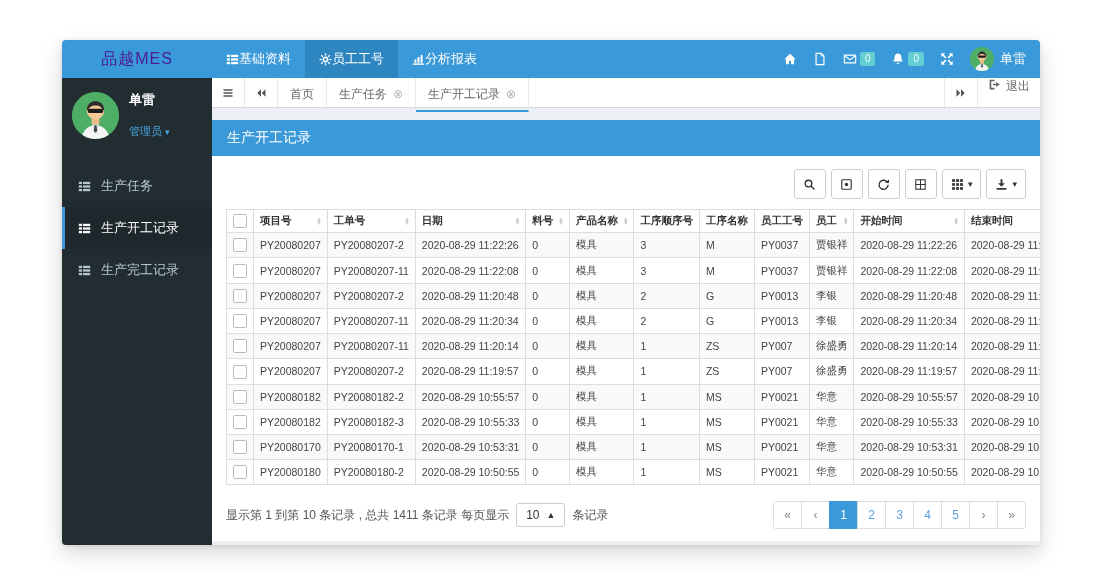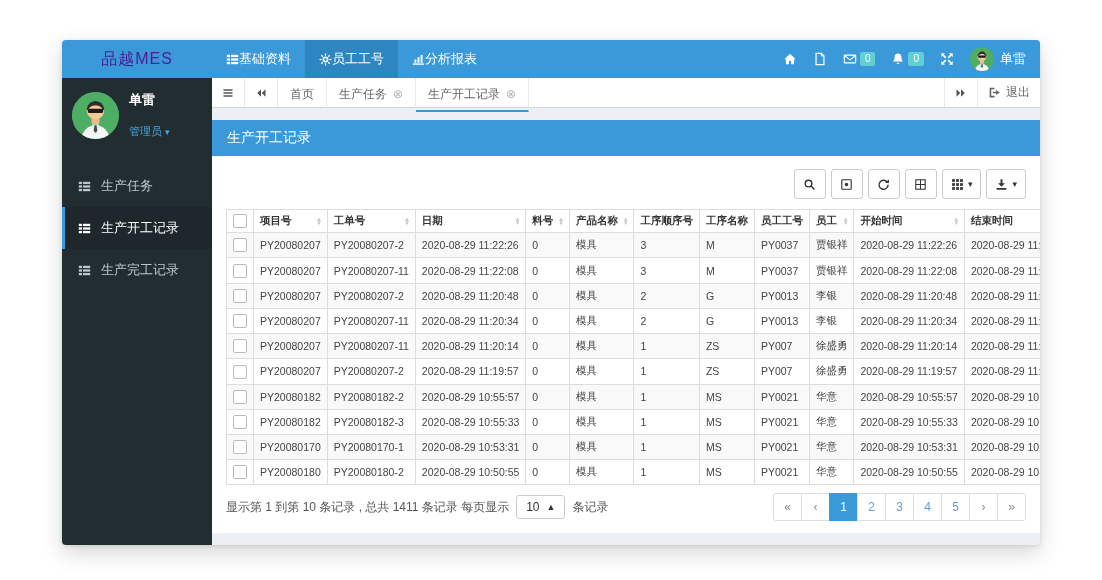--- a/index.html
+++ b/index.html
@@ -46,21 +46,21 @@
   
   .content{flex:1;display:flex;flex-direction:column;min-width:0;}
   .tabbar{height:29px;flex:0 0 29px;background:#fff;border-bottom:1px solid #d8d8d8;display:flex;align-items:stretch;font-size:12px;color:#666;}
   .tb-btn{display:flex;align-items:center;padding:0 10px;border-right:1px solid #e8e8e8;cursor:pointer;color:#555;}
   .tb-btn svg{width:12px;height:12px;}
   .tab{display:flex;align-items:center;gap:6px;padding:16px 12px;border-right:1px solid #e8e8e8;cursor:pointer;position:relative;}
   .tab.active{border-bottom:2px solid var(--accent);}
   .tab-close{color:#b5b5b5;font-size:12px;line-height:1;}
   .tb-right{margin-left:auto;display:flex;align-items:stretch;}
   .tb-right .tb-btn{border-right:none;border-left:1px solid #e8e8e8;}
-  .logout{display:flex;align-items:center;gap:5px;padding:0 10px 0 10px;border-left:1px solid #e8e8e8;color:#666;cursor:pointer;}
+  .logout{display:flex;align-items:flex-start;gap:5px;padding:0 10px 0 10px;border-left:1px solid #e8e8e8;color:#666;cursor:pointer;}
 
   .content-body{flex:1;padding:12px 0 0 0;min-height:0;}
   .panel-head{background:var(--accent);color:#fff;font-size:14px;padding:9px 15px;}
   .panel-body{background:#fff;padding:13px 14px 12px 14px;}
 
   .toolbar{display:flex;justify-content:flex-end;gap:5px;margin-bottom:10px;}
   .tbtn{height:30px;min-width:32px;padding:0 8px;background:#fff;border:1px solid #ccc;border-radius:3px;display:inline-flex;align-items:center;justify-content:center;gap:4px;color:#333;cursor:pointer;}
   .tbtn svg{width:13px;height:13px;}
   .caret-down{font-size:9px;color:#333;line-height:1;}
 
@@ -68,21 +68,21 @@
   .grid th,.grid td{border:1px solid #ddd;padding:5px 6px;text-align:left;white-space:nowrap;overflow:hidden;}
   .grid th{font-size:10.5px;font-weight:bold;color:#333;padding:4px 6px;}
   .grid tbody tr:nth-child(odd){background:#f9f9f9;}
   .grid tbody tr:nth-child(even){background:#fff;}
   .th-flex{display:flex;align-items:center;}
   .th-flex .lbl{flex:0 1 auto;}
   .sort{margin-left:auto;display:flex;flex-direction:column;color:#c8c8c8;font-size:7px;line-height:4.5px;padding-left:6px;font-style:normal;}
   .checkbox{display:inline-block;width:12px;height:12px;border:1px solid #bbb;border-radius:2px;background:#fff;vertical-align:middle;}
   .td-check,.th-check{width:24px;text-align:center;}
 
-  .pager-row{display:flex;align-items:center;margin-top:8px;font-size:12px;color:#555;}
+  .pager-row{display:flex;align-items:center;margin-top:16px;font-size:12px;color:#555;}
   .pg-info{display:flex;align-items:center;gap:7px;}
   .page-size-btn{display:inline-flex;align-items:center;gap:7px;border:1px solid #ccc;border-radius:3px;background:#fff;padding:4px 9px;font-size:12px;color:#333;cursor:pointer;}
   .caret-up{font-size:9px;line-height:1;color:#333;}
   .pager{margin-left:auto;display:flex;list-style:none;margin-top:0;margin-bottom:0;padding:0;}
   .pager li{min-width:29px;height:28px;box-sizing:border-box;border:1px solid #ddd;margin-left:-1px;display:flex;align-items:center;justify-content:center;background:#fff;color:#5e9fd8;font-size:12px;cursor:pointer;}
   .pager li.arrow{color:#8a8a8a;}
   .pager li:first-child{border-radius:3px 0 0 3px;margin-left:0;}
   .pager li:last-child{border-radius:0 3px 3px 0;}
   .pager li.active{background:var(--accent);border-color:var(--accent);color:#fff;}
 </style>

